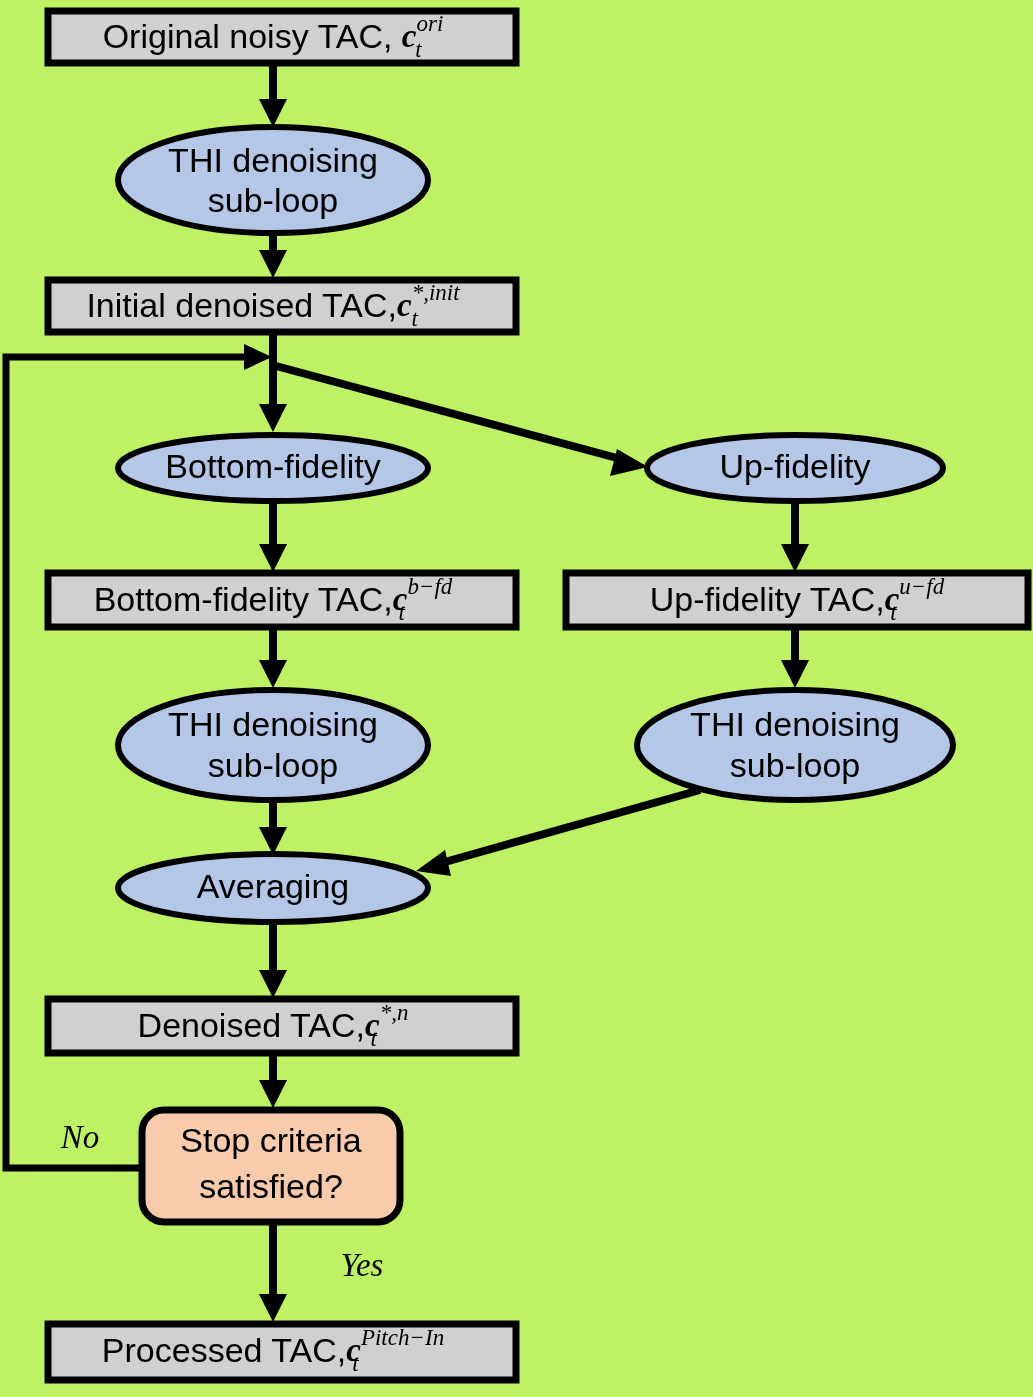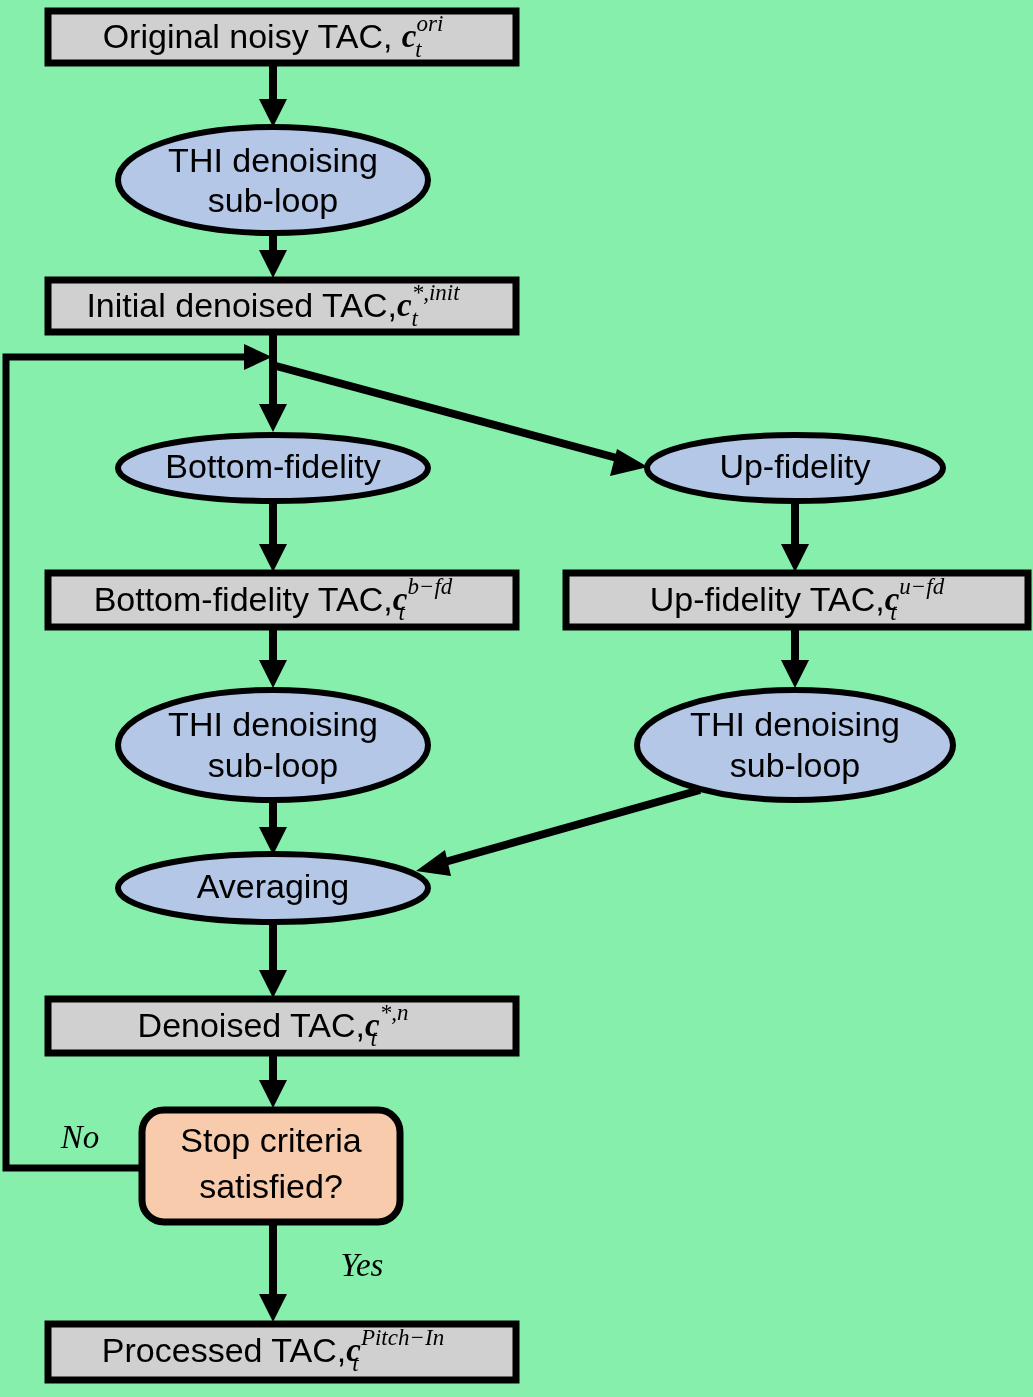--- a/index.html
+++ b/index.html
@@ -11,21 +11,21 @@
   body {
     width: 1033px;
     height: 1397px;
     overflow: hidden;
     font-family: "Liberation Sans", sans-serif;
   }
   #flowchart-root {
     position: relative;
     width: 1033px;
     height: 1397px;
-    background: #86efac;
+    background: #bef264;
   }
   svg#flow-svg {
     display: block;
     width: 1033px;
     height: 1397px;
   }
   .node-box {
     fill: #d0d0d0;
     stroke: #000000;
     stroke-width: 7;

